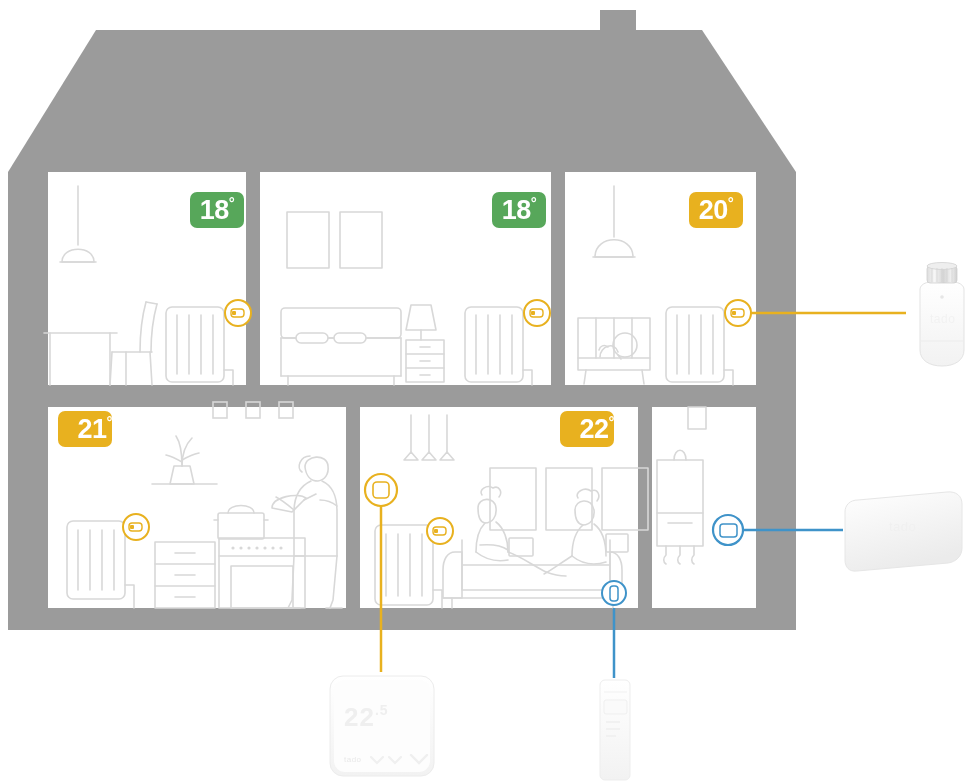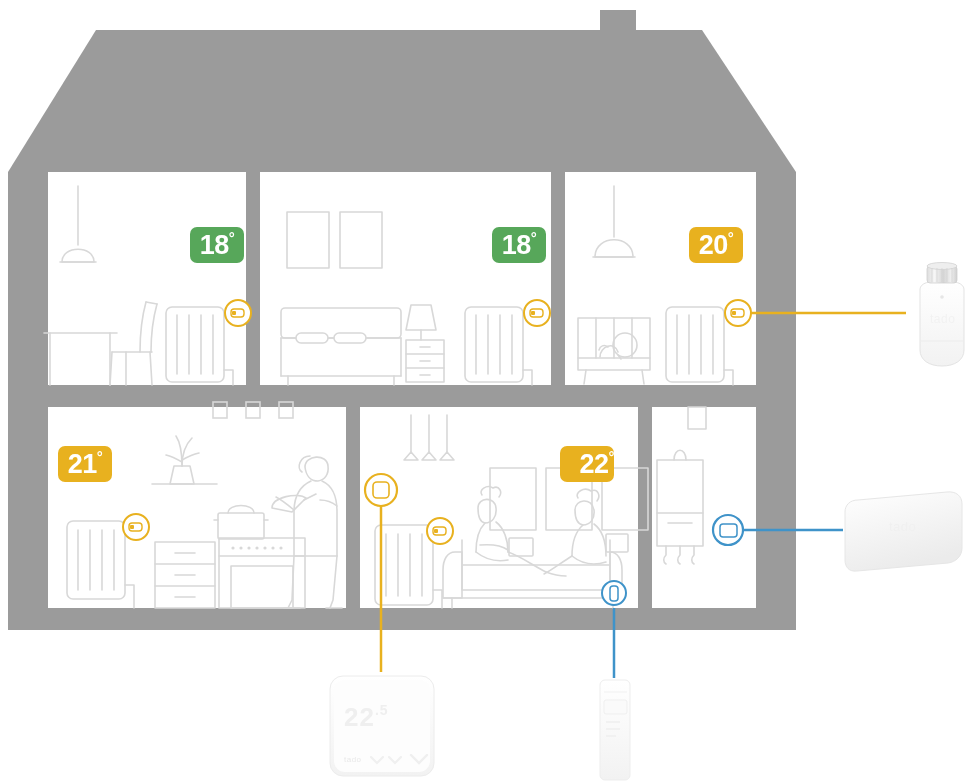--- a/index.html
+++ b/index.html
@@ -32,21 +32,20 @@
     border-radius: 7px;
     color: #ffffff;
     font-family: "Liberation Sans", sans-serif;
     font-size: 27px;
     font-weight: bold;
     line-height: 36px;
     text-align: center;
     letter-spacing: -0.5px;
     box-sizing: border-box;
     user-select: none;
-    margin-top: 35px;
   }
   .badge .deg {
     font-size: 15px;
     vertical-align: top;
     line-height: 22px;
     display: inline-block;
   }
   .badge-green { background: #57a75a; }
   .badge-amber { background: #e8b11f; }
 
@@ -492,21 +491,21 @@
   </div>
 
   <div class="badge badge-green" style="left:492px; top:192px;">
     <span>18</span><span class="deg">°</span>
   </div>
 
   <div class="badge badge-amber" style="left:689px; top:192px;">
     <span>20</span><span class="deg">°</span>
   </div>
 
-  <div class="badge badge-amber" style="left:58px; top:411px;">
+  <div class="badge badge-amber" style="left:58px; top:411px;text-align:right;">
     <span>21</span><span class="deg">°</span>
   </div>
 
   <div class="badge badge-amber" style="left:560px; top:411px;text-align:right;">
     <span>22</span><span class="deg">°</span>
   </div>
 
   <div class="thermo-temp" style="left:344px; top:702px;">
     <span>22</span><span class="frac">.5</span>
   </div>

